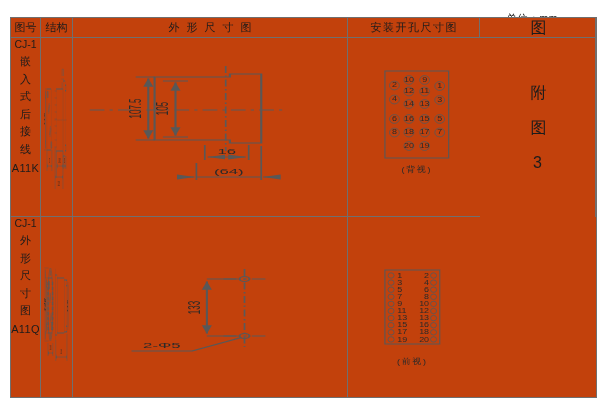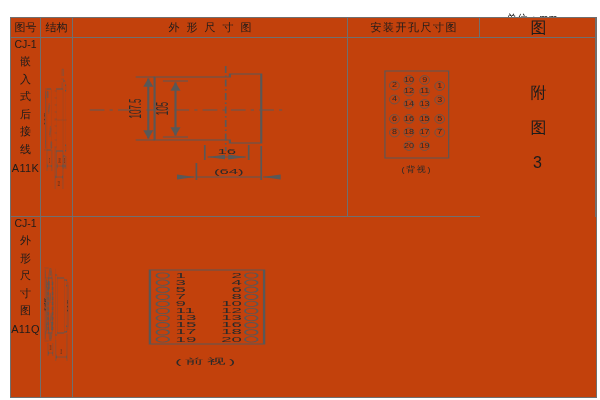--- a/index.html
+++ b/index.html
@@ -240,20 +240,38 @@
         <rect class="ln thin" x="229" y="109" width="4" height="6"></rect>
         <path class="ln thin" d="M231,66 H242 M231,112 H242 M130,123 V144 M229,117 V144"></path>
         <line class="ln" x1="239" y1="67.5" x2="239" y2="110.5" marker-start="url(#a3)" marker-end="url(#a3)"></line>
         <text transform="rotate(-90 235.5 89)" x="235.5" y="89" text-anchor="middle" font-size="7.5">115</text>
         <line class="ln" x1="131.5" y1="140" x2="227.5" y2="140" marker-start="url(#a3)" marker-end="url(#a3)"></line>
         <text x="180" y="137.5" text-anchor="middle">156</text>
       </g>
     </svg>
   </div>
 
+  <div class="cell lr">
+    <svg class="draw" viewBox="0 0 131 180" preserveAspectRatio="none">
+      <defs>
+          <marker id="a4" markerWidth="9" markerHeight="7" refX="8.3" refY="3" orient="auto-start-reverse" markerUnits="userSpaceOnUse">
+            <path d="M0,0.6 L8.5,3 L0,5.4 Z" fill="#585858"></path>
+          </marker>
+        </defs>
+      <line class="cl" x1="82" y1="52" x2="82" y2="130"></line>
+      <path class="cl" d="M72,62 H92 M72,119 H92"></path>
+      <circle class="ln" cx="82" cy="62" r="2.4"></circle>
+      <circle class="ln" cx="82" cy="119" r="2.4"></circle>
+      <path class="ln thin" d="M64,62 H78 M64,119 H78"></path>
+      <line class="ln" x1="64" y1="64.5" x2="64" y2="116.5" marker-start="url(#a4)" marker-end="url(#a4)"></line>
+      <text transform="rotate(-90 60.5 90.5)" x="60.5" y="90.5" text-anchor="middle" font-size="7.5">133</text>
+      <path class="ln" d="M28,134 H57 L80.5,120.5"></path>
+      <text x="42.5" y="131.5" text-anchor="middle" font-size="7.5">2-Φ5</text>
+    </svg>
+  </div>
 
   <div class="cell lc lr">
     <svg class="draw" viewBox="0 0 118 180" preserveAspectRatio="none">
       <rect class="ln" x="33" y="53" width="49" height="74"></rect>
       <g id="term2">
           <circle cx="38.5" cy="58.5" r="2.7" class="ln thin"></circle>
           <text x="44" y="60.7" font-size="6">1</text>
           <circle cx="38.5" cy="65.6" r="2.7" class="ln thin"></circle>
           <text x="44" y="67.8" font-size="6">3</text>
           <circle cx="38.5" cy="72.7" r="2.7" class="ln thin"></circle>

